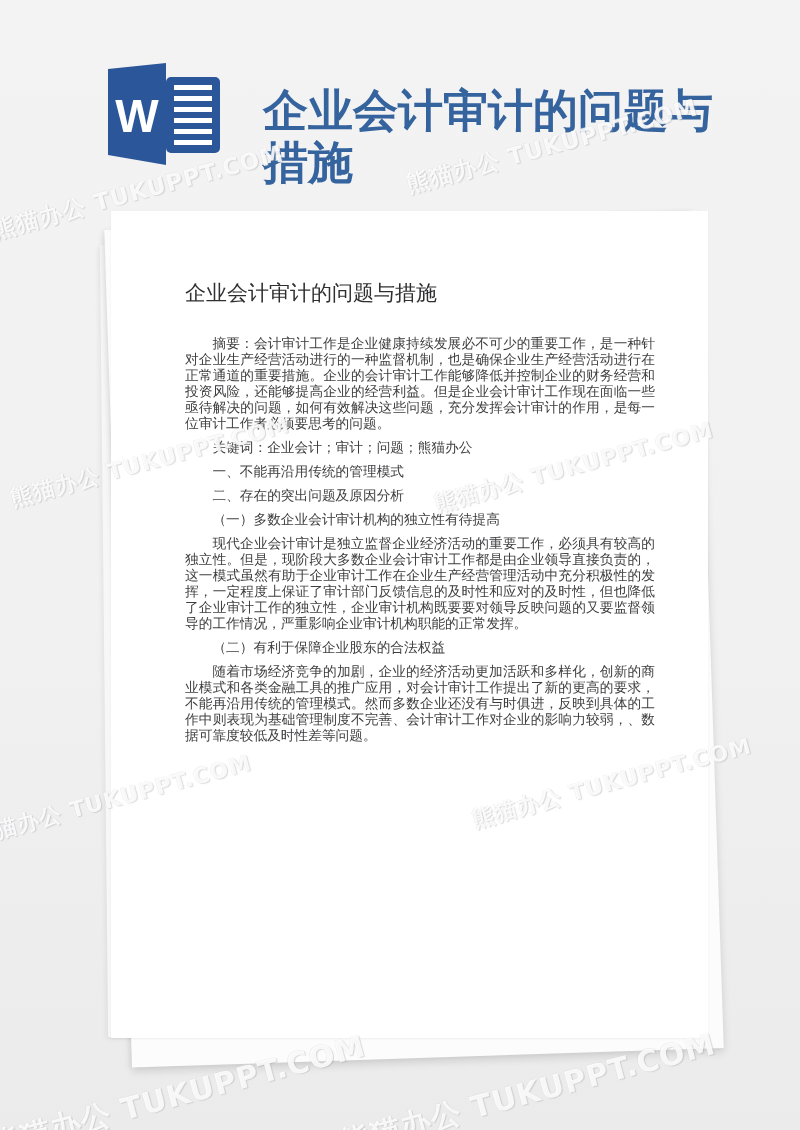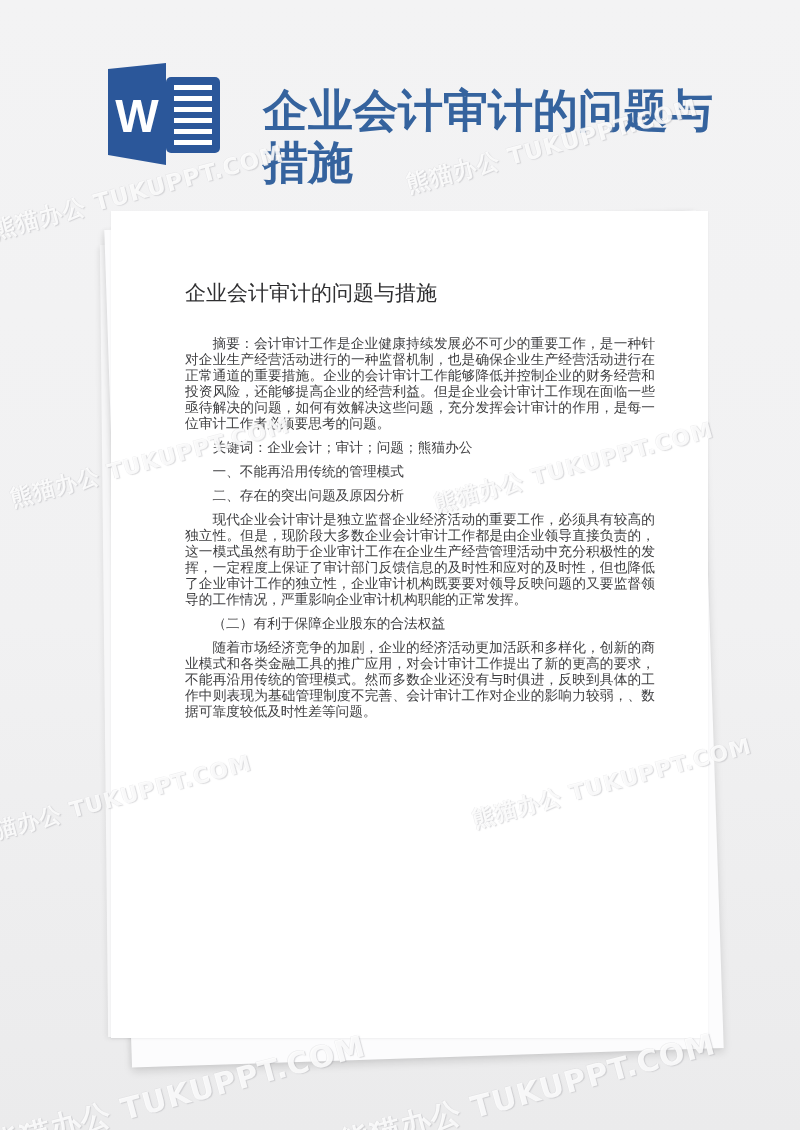--- a/index.html
+++ b/index.html
@@ -84,20 +84,21 @@
 <div class="sheet-back2"></div>
 <div class="sheet-back"></div>
 <div class="paper">
   <div class="doc">
     <h2 class="doc-title">企业会计审计的问题与措施</h2>
     <div>
         <p class="doc-para">摘要：会计审计工作是企业健康持续发展必不可少的重要工作，是一种针对企业生产经营活动进行的一种监督机制，也是确保企业生产经营活动进行在正常通道的重要措施。企业的会计审计工作能够降低并控制企业的财务经营和投资风险，还能够提高企业的经营利益。但是企业会计审计工作现在面临一些亟待解决的问题，如何有效解决这些问题，充分发挥会计审计的作用，是每一位审计工作者必须要思考的问题。</p>
         <p class="doc-para">关键词：企业会计；审计；问题；熊猫办公</p>
         <p class="doc-para">一、不能再沿用传统的管理模式</p>
         <p class="doc-para">二、存在的突出问题及原因分析</p>
+        <p class="doc-para">（一）多数企业会计审计机构的独立性有待提高</p>
         <p class="doc-para">现代企业会计审计是独立监督企业经济活动的重要工作，必须具有较高的独立性。但是，现阶段大多数企业会计审计工作都是由企业领导直接负责的，这一模式虽然有助于企业审计工作在企业生产经营管理活动中充分积极性的发挥，一定程度上保证了审计部门反馈信息的及时性和应对的及时性，但也降低了企业审计工作的独立性，企业审计机构既要要对领导反映问题的又要监督领导的工作情况，严重影响企业审计机构职能的正常发挥。</p>
         <p class="doc-para">（二）有利于保障企业股东的合法权益</p>
         <p class="doc-para">随着市场经济竞争的加剧，企业的经济活动更加活跃和多样化，创新的商业模式和各类金融工具的推广应用，对会计审计工作提出了新的更高的要求，不能再沿用传统的管理模式。然而多数企业还没有与时俱进，反映到具体的工作中则表现为基础管理制度不完善、会计审计工作对企业的影响力较弱，、数据可靠度较低及时性差等问题。</p>
       </div>
   </div>
 </div>
 
 <div class="wm-layer">
     <div class="wm" style="left: 138px; top: 192px; font-size: 23px;">熊猫办公 TUKUPPT.COM</div>
     <div class="wm" style="left: 552px; top: 146px; font-size: 23px;">熊猫办公 TUKUPPT.COM</div>

